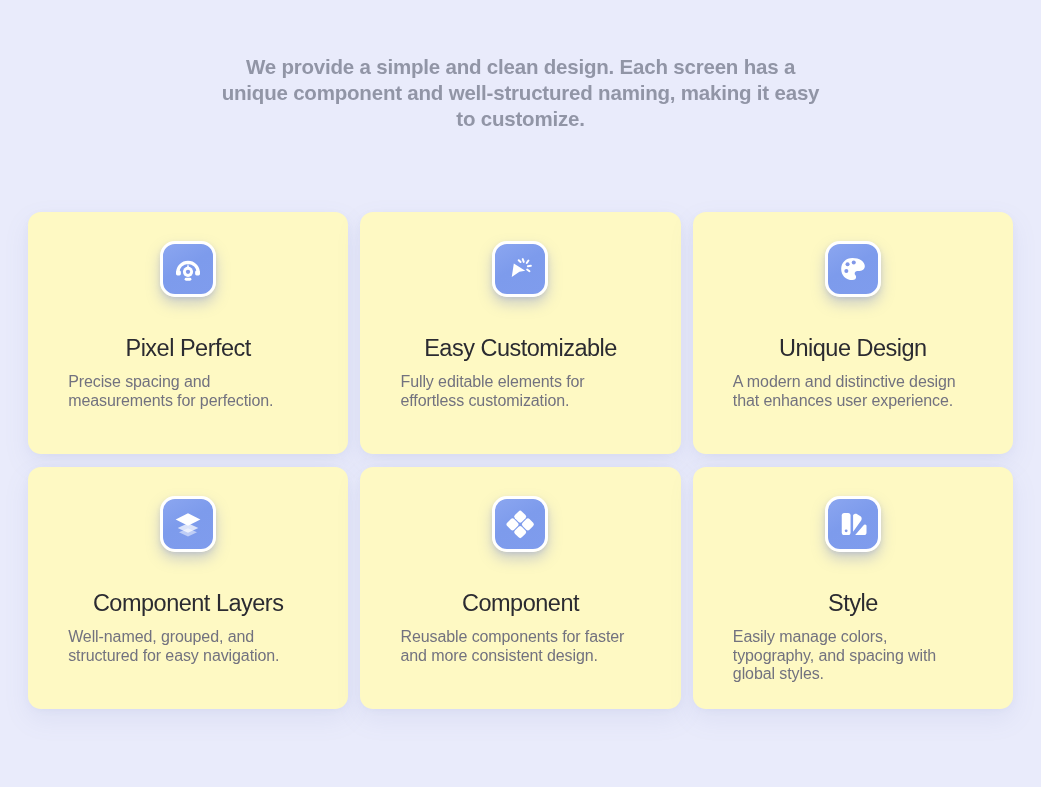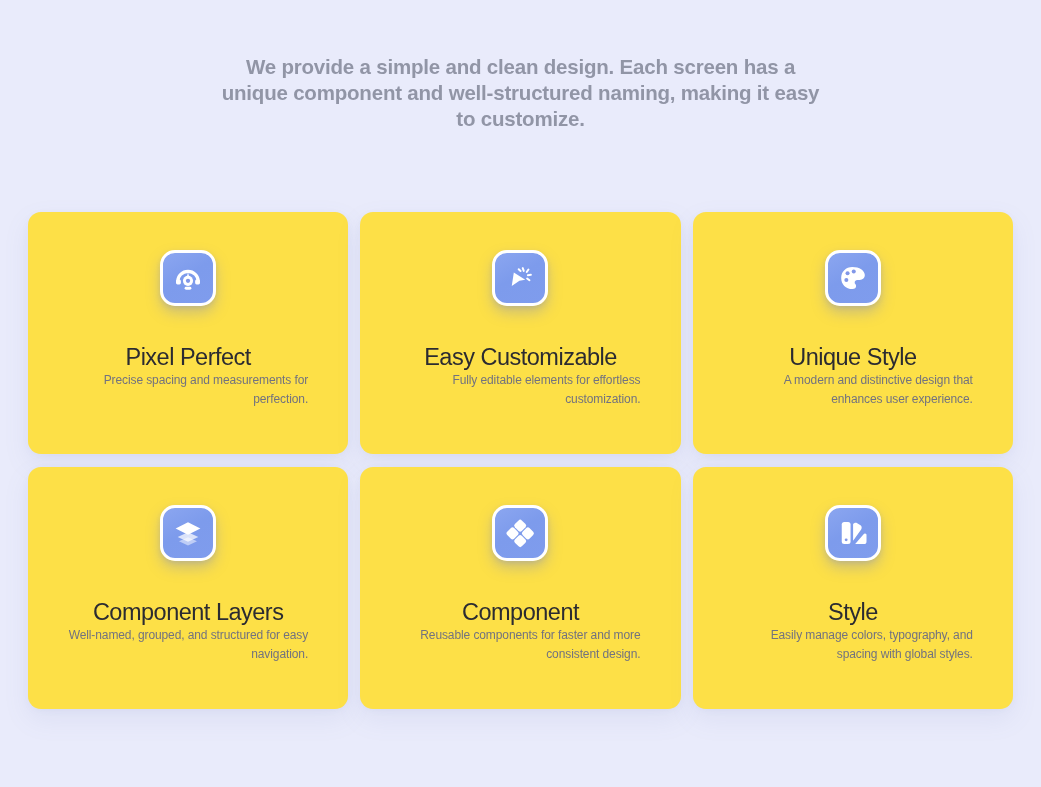--- a/index.html
+++ b/index.html
@@ -56,28 +56,28 @@
     width: 985px;
     display: grid;
     grid-template-columns: repeat(3, 1fr);
     grid-auto-rows: 242px;
     column-gap: 12px;
     row-gap: 13px;
   }
 
   .card {
     position: relative;
-    background: #fde047;
+    background: #fef9c3;
     border-radius: 13px;
     box-shadow: 0 10px 26px rgba(118, 128, 190, 0.10),
                 0 2px 6px rgba(118, 128, 190, 0.06);
     display: flex;
     flex-direction: column;
     align-items: center;
-    padding-top: 38px;
+    padding-top: 29px;
   }
 
   
   .icon-tile {
     position: relative;
     width: 56px;
     height: 56px;
     border-radius: 15px;
     background: linear-gradient(150deg, #8ba6f0 0%, #7d9bec 45%, #7f9ced 100%);
     border: 3px solid #ffffff;
@@ -98,27 +98,28 @@
     margin-top: 37px;
     font-size: 23.5px;
     line-height: 28px;
     font-weight: 400;
     letter-spacing: -0.5px;
     color: #2b2b31;
     text-align: center;
   }
 
   .card-desc {
+    margin-top: 11px;
     width: 240px;
-    font-size: 12px;
+    font-size: 16px;
     line-height: 18.5px;
     font-weight: 400;
     letter-spacing: -0.1px;
     color: #72727f;
-    text-align: right;
+    text-align: left;
   }
 
   
   .grid .card:nth-child(n+4) .card-title { margin-top: 37px; }
 </style>
 </head>
 <body>
 
 <div class="page">
 
@@ -172,21 +173,21 @@
             <path d="M15.4 4.2 C8.3 4.2 3.4 9.2 3.4 15.9 C3.4 22.6 8.3 27.8 15.4 27.8
                      C17.9 27.8 19.3 26.4 19.3 24.6 C19.3 23.7 19.0 23.1 18.5 22.5
                      C18.0 21.9 17.8 21.4 17.8 20.7 C17.8 19.2 19.0 18.1 20.6 18.1
                      L23.1 18.1 C26.5 18.1 28.6 16.0 28.6 12.9 C28.6 7.9 22.8 4.2 15.4 4.2 Z" fill="#ffffff"></path>
             <circle cx="10.2" cy="11.0" r="2.15" fill="#8197e8"></circle>
             <circle cx="16.8" cy="9.1" r="2.15" fill="#8197e8"></circle>
             <circle cx="8.9" cy="18.1" r="2.15" fill="#8197e8"></circle>
           </svg>
         </span>
       </div>
-      <div class="card-title">Unique Style</div>
+      <div class="card-title">Unique Design</div>
       <div class="card-desc">A modern and distinctive design that enhances user experience.</div>
     </div>
 
     <div class="card">
       <div class="icon-tile">
         <span>
           <svg width="30" height="30" viewBox="0 0 32 32" fill="none">
             <path d="M16 4.4 L29.2 11.1 L16 17.8 L2.8 11.1 Z" fill="#ffffff"></path>
             <path d="M16 15.1 L27.0 20.2 L16 25.3 L5.0 20.2 Z" fill="#ffffff" opacity="0.72"></path>
             <path d="M16 20.4 L25.6 24.9 L16 29.3 L6.4 24.9 Z" fill="#ffffff" opacity="0.5"></path>

